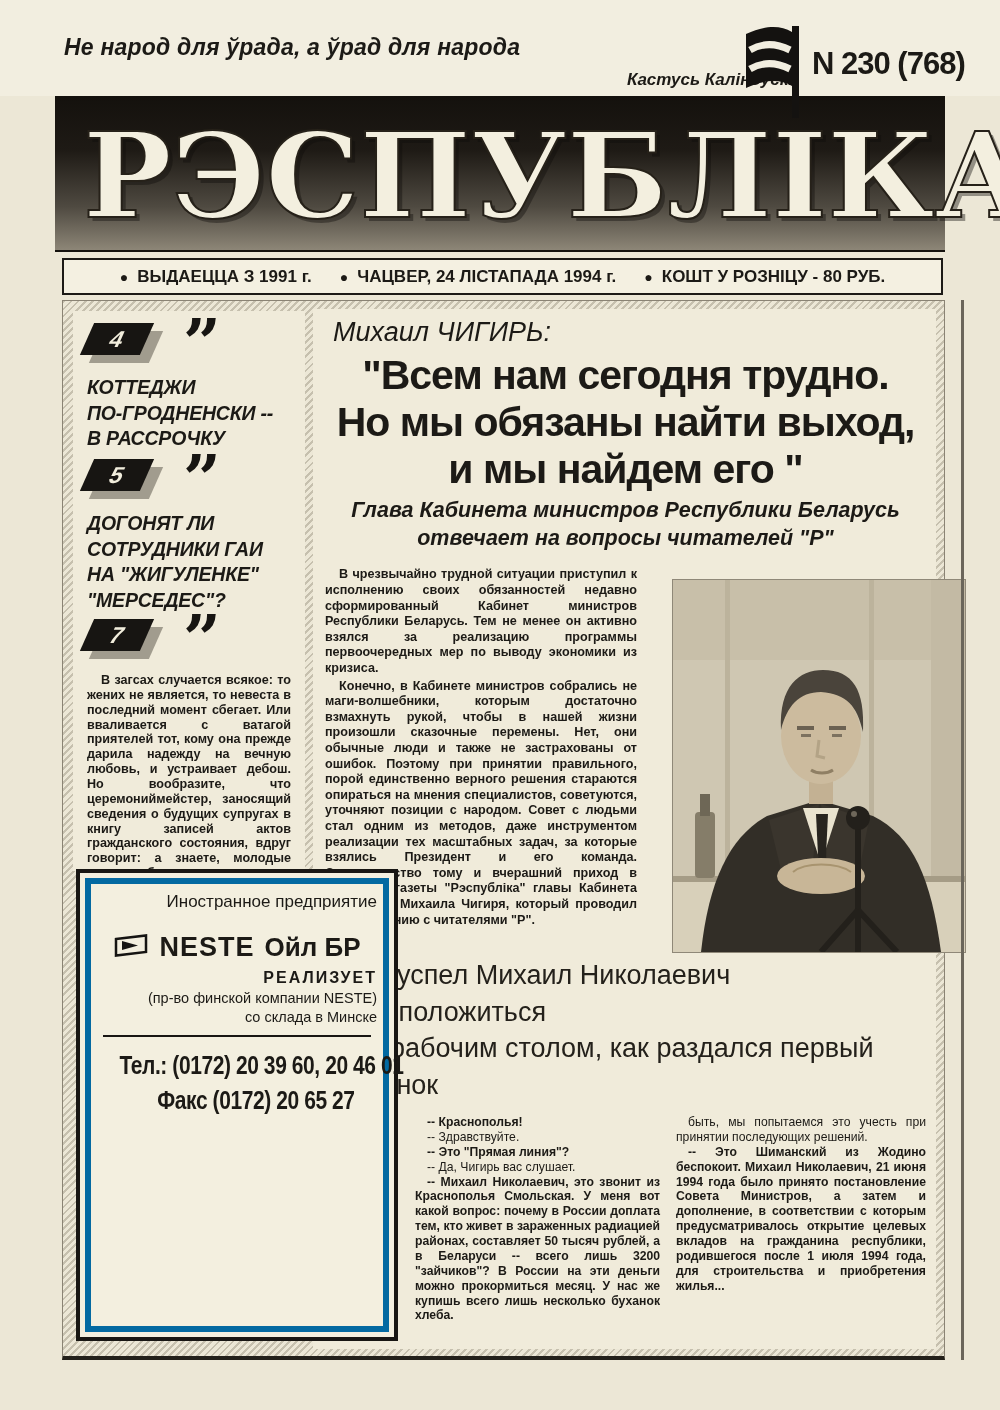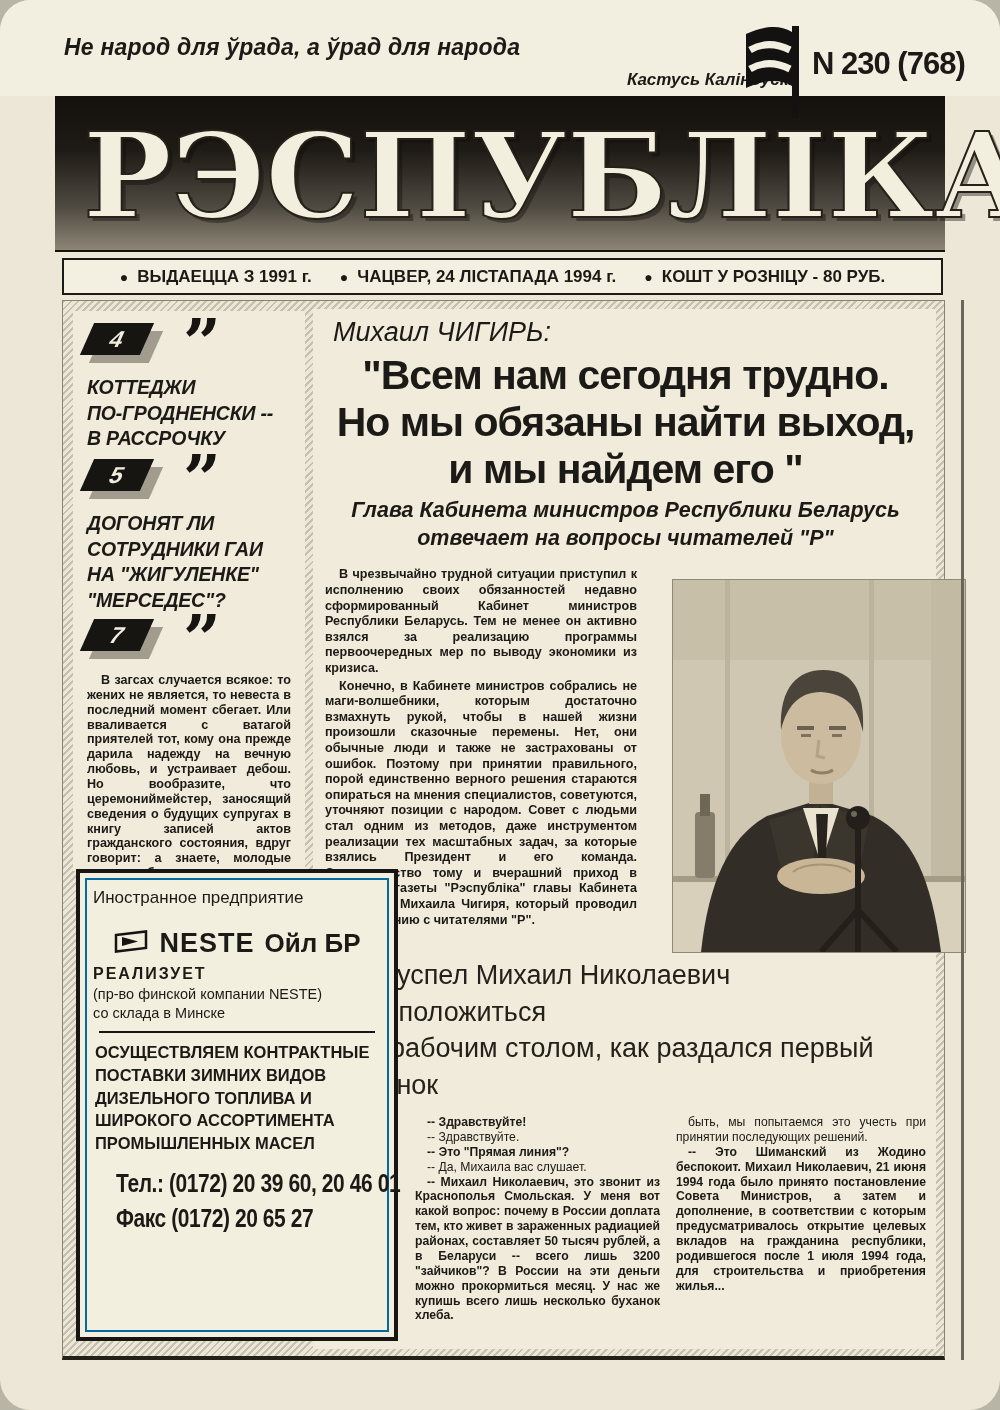--- a/index.html
+++ b/index.html
@@ -1,18 +1,18 @@
 <!DOCTYPE html>
 <html><head>
 <meta charset="utf-8">
 <style>
   html,body{margin:0;padding:0;}
   body{background:#b8b4a6;}
   .page{position:relative;width:1000px;height:1410px;margin:0 auto;background:#ece7d6;
-        font-family:"Liberation Sans",sans-serif;color:#1c1a16;overflow:hidden;border-radius:31px;}
+        font-family:"Liberation Sans",sans-serif;color:#1c1a16;overflow:hidden;}
   .top-strip{position:absolute;left:0;top:0;width:100%;height:96px;background:#f2eee0;}
 
   .motto{position:absolute;left:64px;top:34px;font-style:italic;font-weight:700;font-size:23px;letter-spacing:.2px;}
   .motto-author{position:absolute;left:560px;top:70px;width:300px;text-align:center;
                 font-style:italic;font-weight:700;font-size:17px;}
   .flag-icon{position:absolute;left:742px;top:24px;width:64px;height:96px;z-index:3;}
   .issue-no{position:absolute;left:812px;top:46px;font-weight:800;font-size:31px;letter-spacing:-1px;}
 
   .masthead{position:absolute;left:55px;top:96px;width:890px;height:156px;box-sizing:border-box;
             background:linear-gradient(180deg,#14110d 0%,#1e1a15 35%,#4f4a41 72%,#8d8677 100%);
@@ -59,21 +59,21 @@
   .photo-svg{display:block;width:292px;height:372px;border:1px solid #8f8878;margin-top:12px;background:#cfc7b2;}
   .crosshead{text-align:left;font-weight:400;font-size:27px;line-height:1.35;margin-top:4px;padding-left:30px;color:#24211b;}
   .qa-row{display:flex;gap:16px;margin-top:12px;padding-left:90px;}
   .qa-col1{width:245px;flex:none;}
   .qa-col2{width:250px;flex:none;}
   .qa-p{margin:0;font-size:12.2px;line-height:1.22;text-align:justify;text-indent:12px;}
   .qa-p.q{font-weight:700;}
 
   .ad-box{position:absolute;left:13px;top:568px;width:322px;height:472px;box-sizing:border-box;
           background:#f3efdf;border:4px solid #181613;padding:5px;z-index:2;}
-  .ad-inner{border:2px solid #0369a1;height:100%;box-sizing:border-box;padding:8px 6px 8px 6px;text-align:left;}
+  .ad-inner{border:6px solid #0369a1;height:100%;box-sizing:border-box;padding:8px 6px 8px 6px;text-align:right;}
   .ad-line1{font-size:17px;font-weight:500;}
   .ad-brand-row{display:flex;align-items:center;justify-content:center;gap:10px;margin-top:20px;}
   .ad-brand{font-weight:800;font-size:27px;letter-spacing:1px;}
   .ad-brand-suffix{font-weight:700;font-size:26px;}
   .ad-line2{font-size:16px;font-weight:600;letter-spacing:2px;margin-top:6px;}
   .ad-product{font-weight:700;font-size:23px;line-height:1.3;margin-top:6px;letter-spacing:-.5px;}
   .ad-product div{transform:scaleX(.92);transform-origin:center;white-space:nowrap;}
   .ad-note{font-size:14.5px;font-weight:500;margin-top:3px;}
   .ad-divider{border:none;border-top:2px solid #181613;margin:10px 6px 8px 6px;}
   .ad-services{font-weight:700;font-size:16.5px;line-height:1.38;margin:0 2px;}
@@ -216,24 +216,24 @@
         </figure>
       </div>
 
       <div class="crosshead">
         <div>Не успел Михаил Николаевич расположиться</div>
         <div>за рабочим столом, как  раздался первый звонок</div>
       </div>
 
       <div class="qa-row">
         <div class="qa-col1">
-            <p class="qa-p q">-- Здравствуйте!</p>
+            <p class="qa-p q">-- Краснополья!</p>
             <p class="qa-p a">-- Здравствуйте.</p>
             <p class="qa-p q">-- Это "Прямая линия"?</p>
-            <p class="qa-p a">-- Да, Михаила вас слушает.</p>
+            <p class="qa-p a">-- Да, Чигирь вас слушает.</p>
             <p class="qa-p q">-- Михаил Николаевич, это звонит из Краснополья Смольская. У меня вот какой вопрос: почему в России доплата тем, кто живет в зараженных радиацией районах, составляет 50 тысяч рублей, а в Беларуси -- всего лишь 3200 "зайчиков"? В России на эти деньги можно прокормиться месяц. У нас же купишь всего лишь несколько буханок хлеба.</p>
           </div>
         <div class="qa-col2">
           <div>
               <p class="qa-p a">быть, мы попытаемся это учесть при принятии последующих решений.</p>
               <p class="qa-p q">-- Это Шиманский из Жодино беспокоит. Михаил Николаевич, 21 июня 1994 года было принято постановление Совета Министров, а затем и дополнение, в соответствии с которым предусматривалось открытие целевых вкладов на гражданина республики, родившегося после 1 июля 1994 года, для строительства и приобретения жилья...</p>
             </div>
 
         </div>
       </div>
@@ -249,21 +249,20 @@
               <path d="M9,7 L25,11.5 L9,16 Z" fill="#151412"></path>
             </svg>
           </span>
           <span class="ad-brand">NESTE</span>
           <span class="ad-brand-suffix">Ойл БР</span>
         </div>
         <div class="ad-line2">РЕАЛИЗУЕТ</div>
         <div class="ad-note">(пр-во  финской  компании  NESTE)</div>
         <div class="ad-note">со  склада  в  Минске</div>
         <hr class="ad-divider">
-        <div class="ad-services">ОСУЩЕСТВЛЯЕМ КОНТРАКТНЫЕ ПОСТАВКИ ЗИМНИХ ВИДОВ ДИЗЕЛЬНОГО ТОПЛИВА И ШИРОКОГО АССОРТИМЕНТА ПРОМЫШЛЕННЫХ МАСЕЛ</div>
         <div class="ad-phone">Тел.: (0172) 20 39 60, 20 46 01</div>
         <div class="ad-fax">Факс (0172) 20 65 27</div>
       </div>
     </div>
 
   </div>
 
   <div class="edge-line"></div>
 </div>
 

